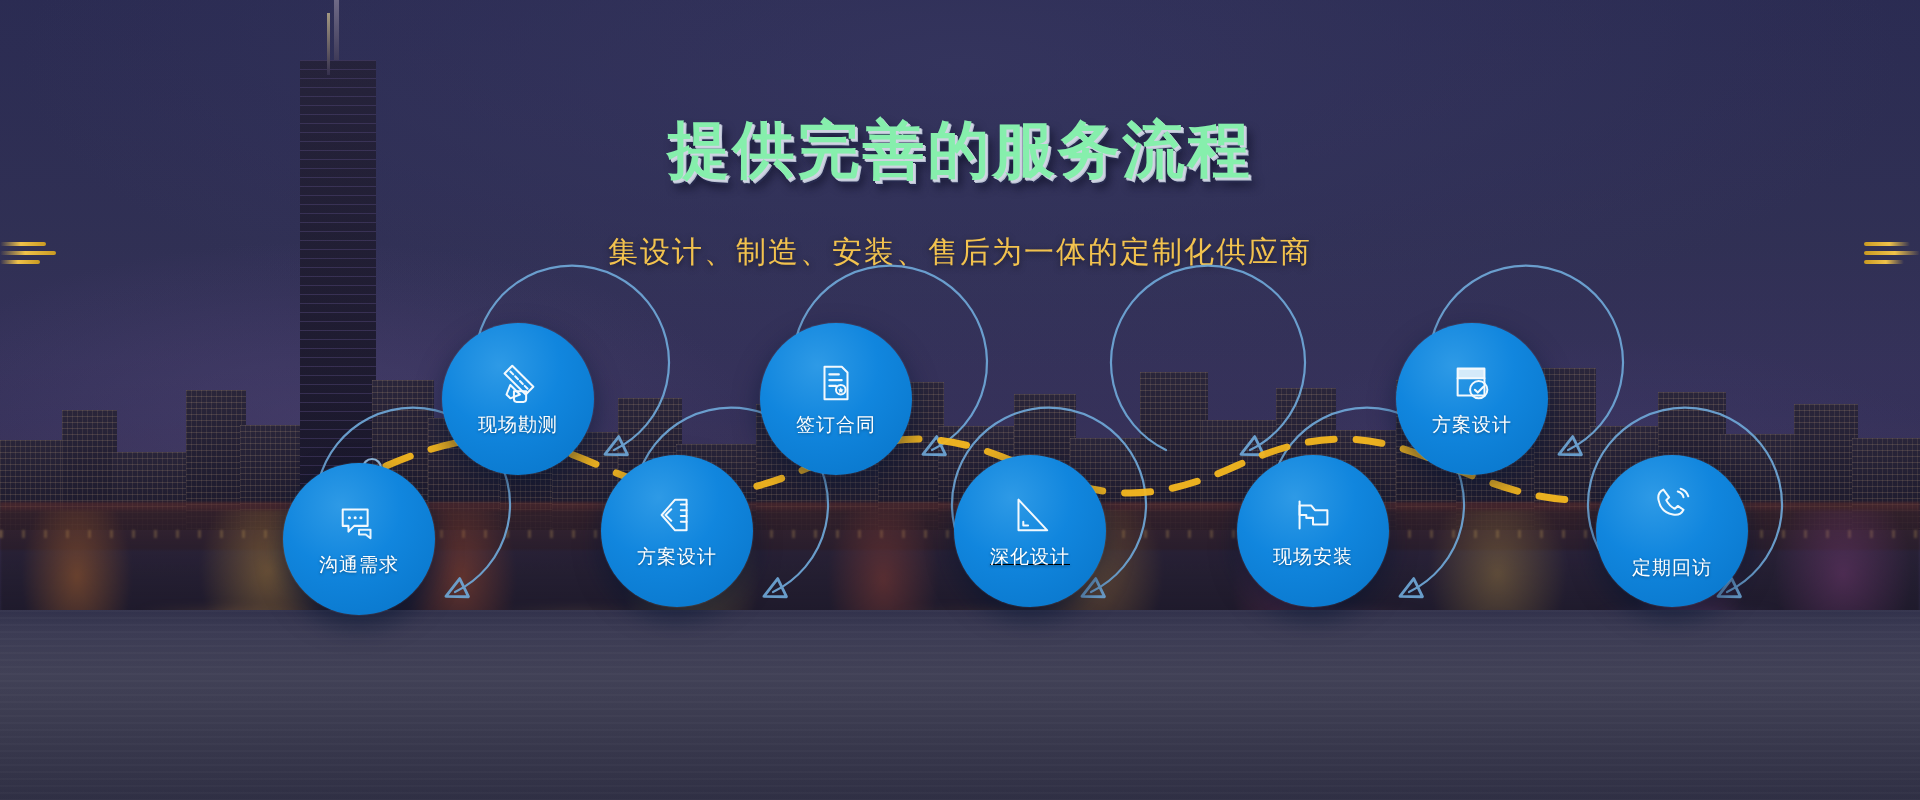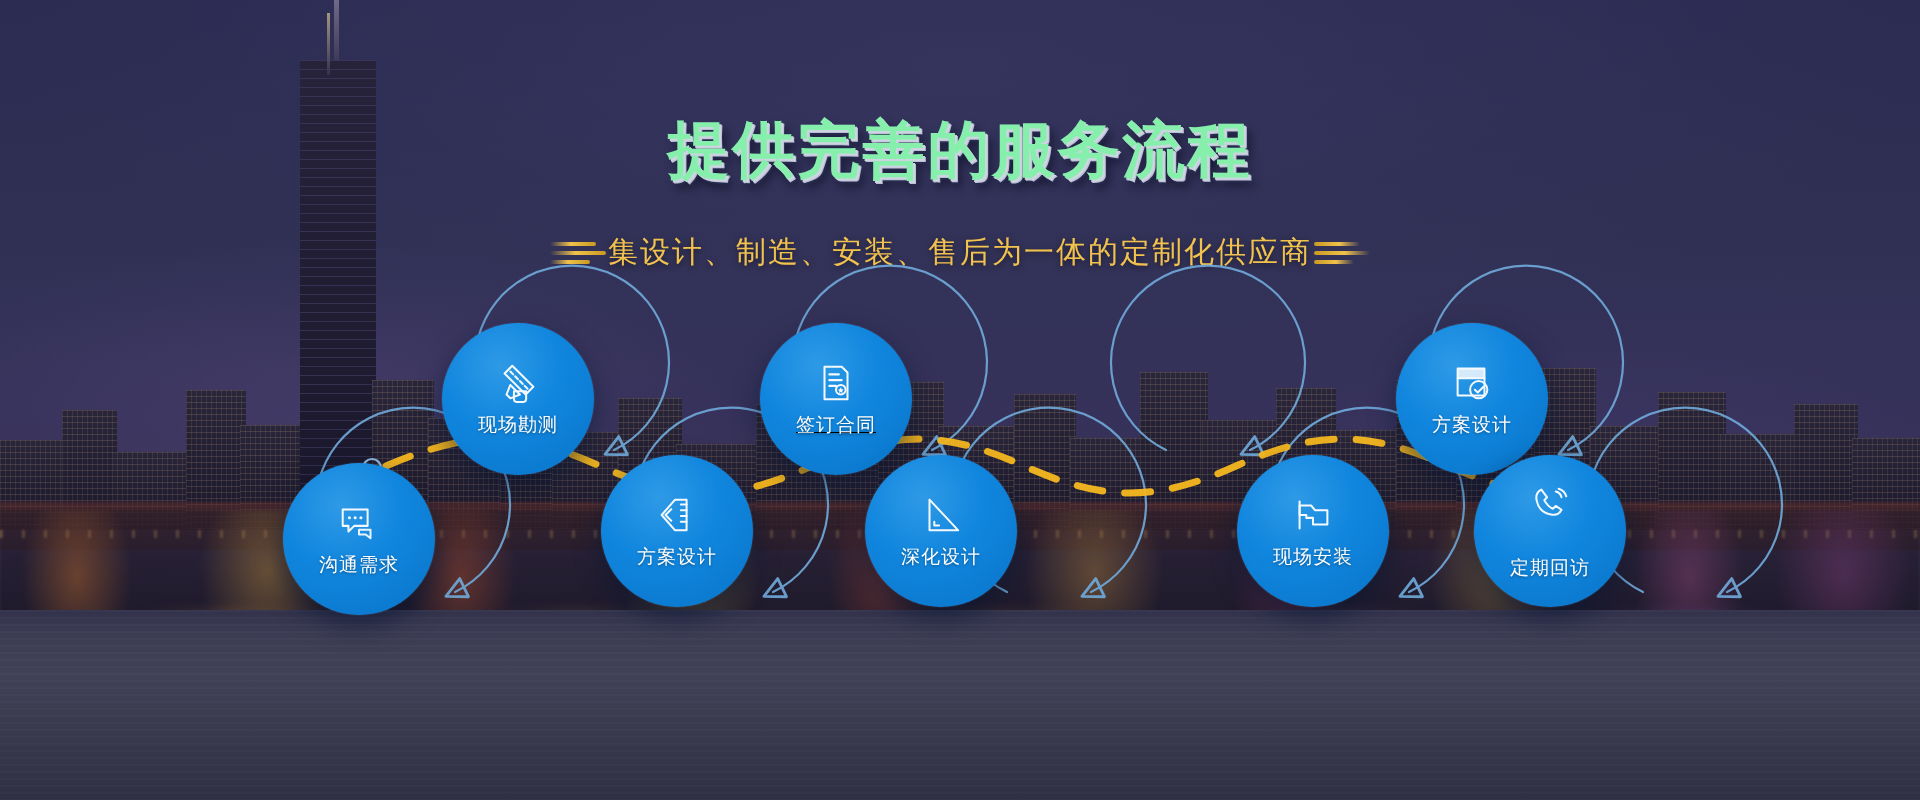--- a/index.html
+++ b/index.html
@@ -87,21 +87,21 @@
   .title { position:absolute; top:108px; left:0; right:0; text-align:center;
     font-size:62px; font-weight:bold; letter-spacing:3px; color:#86efac;
     font-family:"DejaVu Sans","Liberation Sans",sans-serif;
     text-shadow:
       2px 2px 0 #cfd4e2, 3px 3px 0 #b9c0d2,
       4px 5px 0 rgba(40,44,80,.85), 6px 8px 10px rgba(12,14,35,.75);
     white-space:nowrap; }
 
   
   .subtitle-wrap { position:absolute; top:232px; left:0; right:0;
-    display:flex; align-items:center; justify-content:center; gap:2px; }
+    display:flex; align-items:center; justify-content:space-between; gap:2px; }
   .sub-deco { display:flex; flex-direction:column; gap:5px; }
   .sub-deco i { display:block; height:4px; border-radius:2px;
     background:linear-gradient(90deg, rgba(236,178,46,0), #f0c24a 45%, #c99a22); }
   .sub-deco i:nth-child(1){ width:46px; }
   .sub-deco i:nth-child(2){ width:56px; }
   .sub-deco i:nth-child(3){ width:40px; }
   .sub-deco.right i { background:linear-gradient(270deg, rgba(236,178,46,0), #f0c24a 45%, #c99a22); }
   .subtitle { font-size:30px; letter-spacing:2px; color:#f2c24e; font-weight:500;
     font-family:"DejaVu Sans","Liberation Sans",sans-serif; white-space:nowrap;
     text-shadow:0 2px 6px rgba(0,0,0,.5); }
@@ -248,33 +248,33 @@
       <span class="ico">
         <svg viewBox="0 0 48 48" fill="none" stroke="#ffffff" stroke-width="2.1" stroke-linecap="round" stroke-linejoin="round">
           <path d="M22 8h12v32H22L8 24z"></path>
           <path d="M18 18l-6 6 6 6"></path>
           <path d="M28 13h6M28 19h6M28 25h6M28 31h6"></path>
         </svg>
       </span>
       <span class="lbl">方案设计</span>
     </div>
 
-    <div class="node" style="left:760px;  top:323px;text-decoration:underline;">
+    <div class="node" style="left:760px;  top:323px;">
       <span class="ico">
         <svg viewBox="0 0 48 48" fill="none" stroke="#ffffff" stroke-width="2.1" stroke-linecap="round" stroke-linejoin="round">
           <path d="M12 7h18l6 6v28H12z"></path>
           <path d="M17 15h10M17 21h13M17 27h7"></path>
           <circle cx="29" cy="31" r="5"></circle>
           <path d="M29 28.5l1 2 2 .3-1.5 1.5.4 2.2-1.9-1-1.9 1 .4-2.2L26 30.8l2-.3z" fill="#fff" stroke="none"></path>
         </svg>
       </span>
       <span class="lbl">签订合同</span>
     </div>
 
-    <div class="node" style="left:865px;  top:455px;">
+    <div class="node" style="left:954px;  top:455px;text-decoration:underline;">
       <span class="ico">
         <svg viewBox="0 0 48 48" fill="none" stroke="#ffffff" stroke-width="2.1" stroke-linecap="round" stroke-linejoin="round">
           <path d="M12 8v32h30z"></path>
           <path d="M17 31v4h5"></path>
         </svg>
       </span>
       <span class="lbl">深化设计</span>
     </div>
 
 
@@ -294,21 +294,21 @@
           <path d="M9 9h28v10H9z" fill="#ffffff" fill-opacity=".85" stroke="none"></path>
           <path d="M9 9h28v28H9z"></path>
           <path d="M9 19h28"></path>
           <circle cx="31" cy="31" r="9" fill="none"></circle>
           <path d="M27 31l3 3 6-6"></path>
         </svg>
       </span>
       <span class="lbl">方案设计</span>
     </div>
 
-    <div class="node" style="left:1474px; top:455px;gap:28px;">
+    <div class="node" style="left:1596px; top:455px;gap:28px;">
       <span class="ico">
         <svg viewBox="0 0 48 48" fill="none" stroke="#ffffff" stroke-width="2.1" stroke-linecap="round" stroke-linejoin="round">
           <path d="M15 9c-4 2-6 6-5 11 1.5 8 7 13.5 15 15 5 1 9-1 11-5l-6-4-3 3c-4-2-7-5-9-9l3-3z"></path>
           <path d="M30 11a8 8 0 0 1 6 6M33 8a12 12 0 0 1 8 8"></path>
         </svg>
       </span>
       <span class="lbl">定期回访</span>
     </div>
 
   </div>

